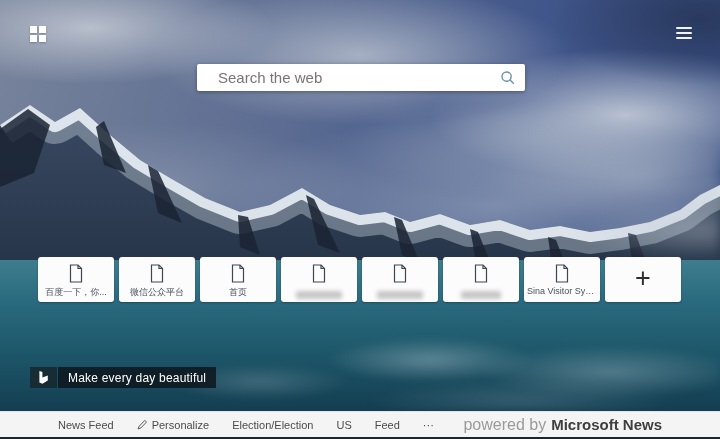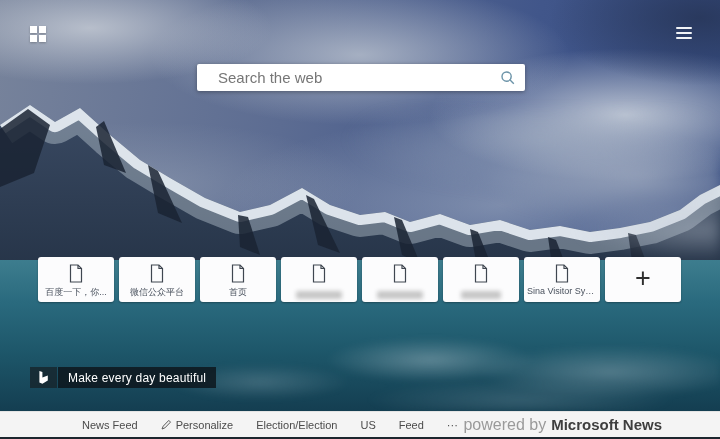--- a/index.html
+++ b/index.html
@@ -92,21 +92,21 @@
   .bing-badge .text-box {
     height:21px; background:rgba(13,22,27,.84); color:#fff; font-size:12px;
     display:flex; align-items:center; padding:0 10px; letter-spacing:.2px;
   }
 
   
   .footer {
     position:absolute; left:0; top:411px; width:720px; height:26px; background:#f4f4f4;
     border-top:1px solid #e4e4e4; display:flex; align-items:center; font-size:11px; color:#4b4b4b;
   }
-  .footer .menu { display:flex; align-items:center; gap:23px; margin-left:82px; }
+  .footer .menu { display:flex; align-items:center; gap:23px; margin-left:58px; }
   .footer .menu .item { display:flex; align-items:center; gap:4px; cursor:pointer; white-space:nowrap; }
   .footer .powered { position:absolute; right:58px; display:flex; align-items:baseline; gap:5px; }
   .footer .powered .pb { font-size:16px; color:#9a9a9a; }
   .footer .powered .brand { font-size:15px; color:#3e3e3e; font-weight:700; cursor:pointer; }
   .bottom-strip { position:absolute; left:0; bottom:0; width:720px; height:2px; background:#1c262e; }
 </style>
 </head>
 <body>
 
 <div class="stage">

